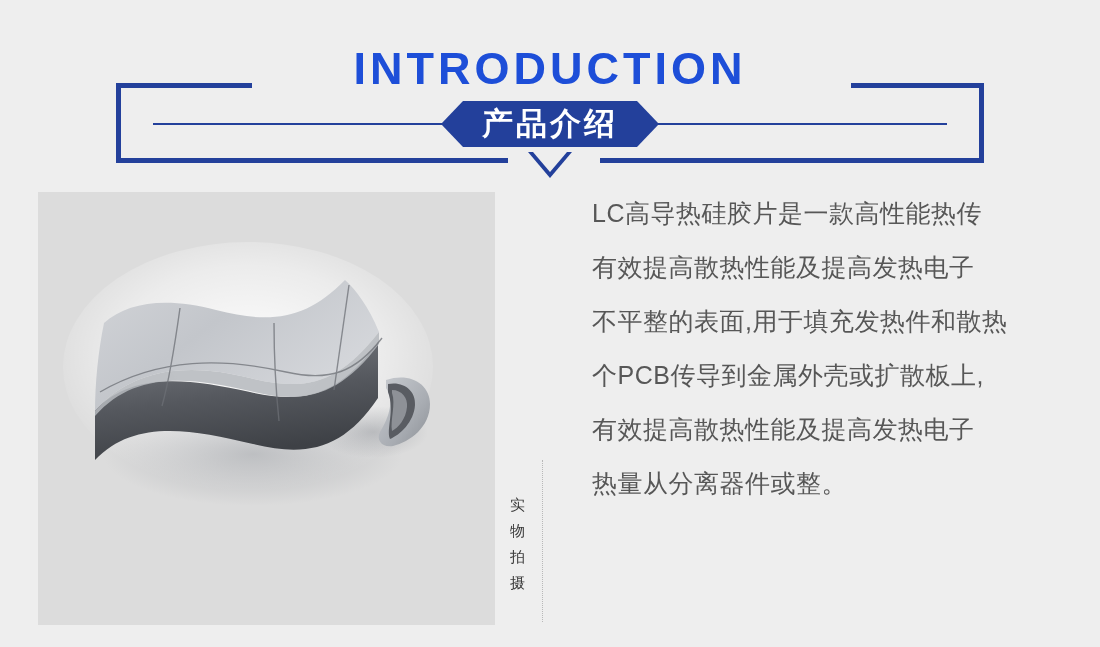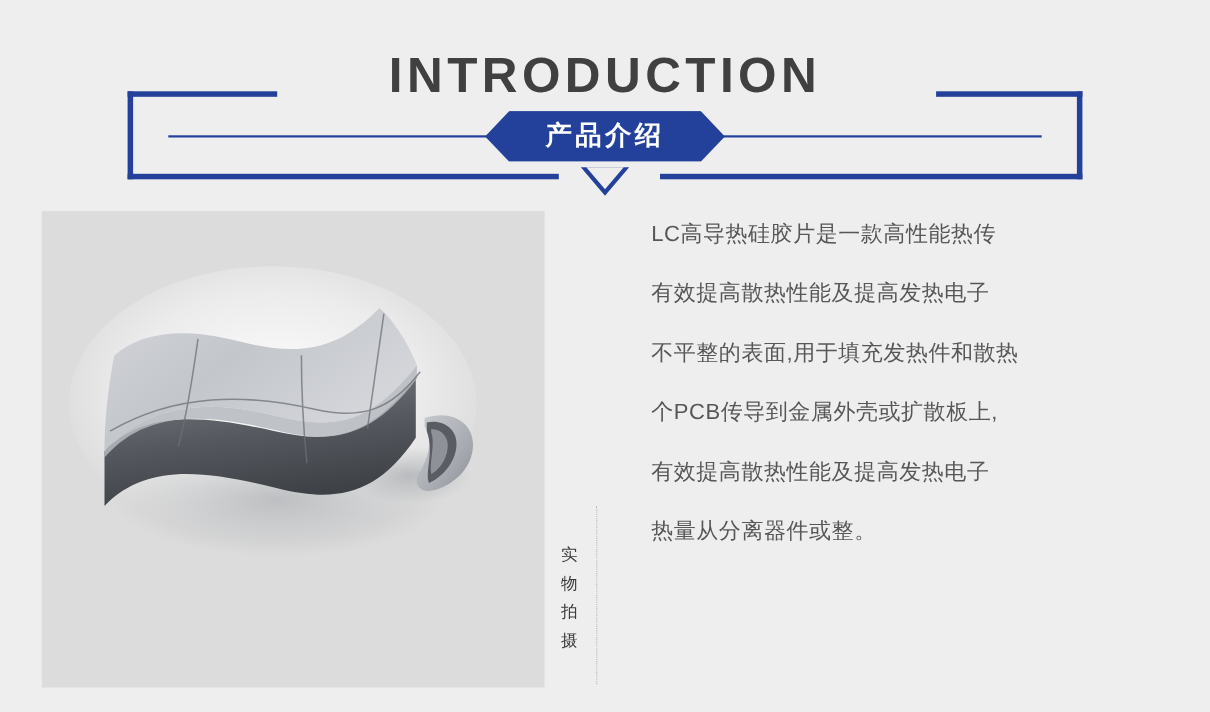--- a/index.html
+++ b/index.html
@@ -61,38 +61,38 @@
   #inner-rule-left  { left: 153px; width: 292px; }
   #inner-rule-right { left: 655px; width: 292px; }
 
   
   #title-introduction {
     position: absolute;
     left: 0;
     top: 44px;
     width: 1100px;
     text-align: center;
-    color: #404040;
+    color: #1d4ed8;
     font-size: 45px;
     font-weight: bold;
     letter-spacing: 4px;
     line-height: 50px;
     white-space: nowrap;
   }
 
   
   #badge-hex {
     position: absolute;
     left: 441px;
     top: 101px;
     width: 218px;
     height: 46px;
     background: #23409b;
     color: #ffffff;
-    font-size: 24px;
+    font-size: 31px;
     font-weight: bold;
     letter-spacing: 3px;
     line-height: 46px;
     text-align: center;
     -webkit-clip-path: polygon(0% 50%, 20px 0%, 100% 0%, 100% 0%, calc(100% - 20px) 100%, 20px 100%);
     clip-path: polygon(0 50%, 22px 0, 196px 0, 218px 50%, 196px 100%, 22px 100%);
     white-space: nowrap;
   }
 
   
@@ -156,21 +156,21 @@
     border-left: 1px dotted #b8b8b8;
   }
 
   
   #description-block {
     position: absolute;
     left: 592px;
     top: 186px;
     width: 500px;
     color: #575757;
-    font-size: 20px;
+    font-size: 25px;
     line-height: 54px;
     letter-spacing: 0.5px;
   }
   #description-block .desc-line {
     display: block;
     white-space: nowrap;
   }
 </style>
 </head>
 <body>

